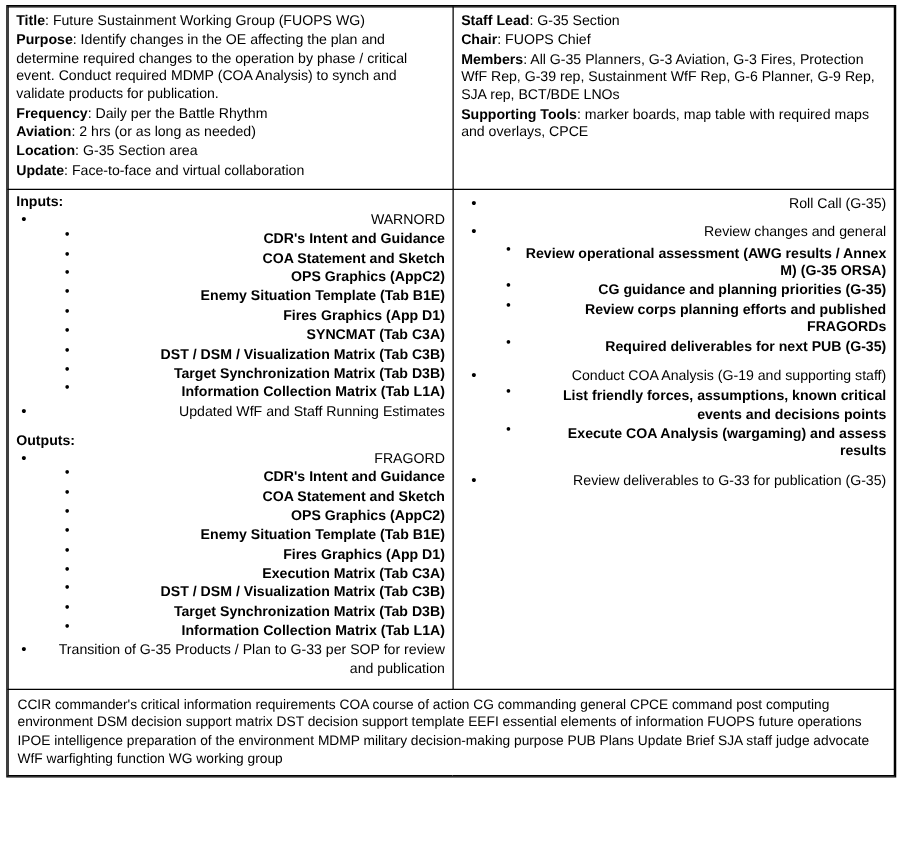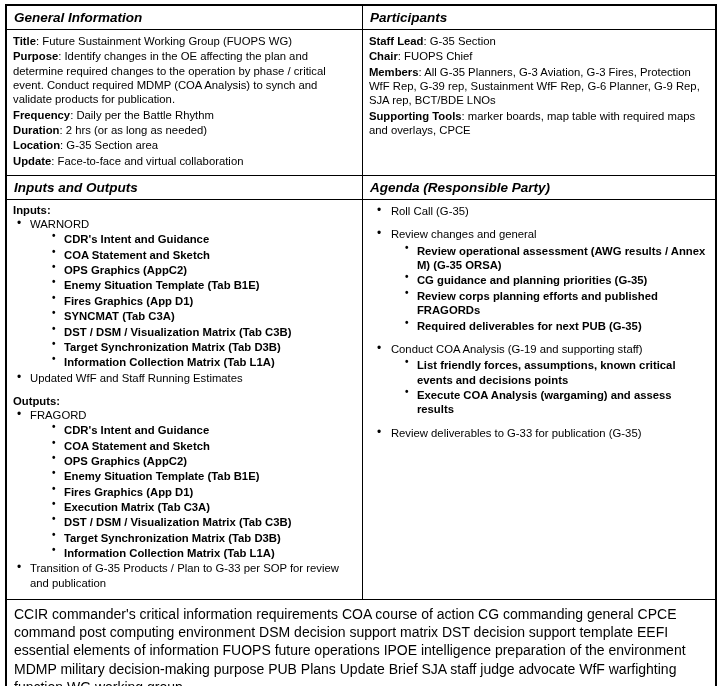--- a/index.html
+++ b/index.html
@@ -54,20 +54,21 @@
   
   ul {
     margin: 0;
     padding: 0;
     list-style: none;
   }
   li {
     position: relative;
     line-height: 1.27;
     margin: 0 0 1px 0;
+    text-align: right;
   }
   .lvl1 > li {
     padding-left: 17px;
     margin-bottom: 1px;
   }
   .lvl1 > li::before {
     content: "\2022";
     position: absolute;
     left: 4px;
     top: -1px;
@@ -110,73 +111,57 @@
   .io-head {
     font-weight: bold;
     margin: 0 0 1px 0;
   }
   .spacer {
     height: 9px;
   }
   .legend {
     padding: 5px 6px 6px 7px;
     line-height: 1.3;
-    font-size: 14px;
+    font-size: 11px;
   }
   .io-cell { padding-bottom: 8px; }
 </style>
 </head>
 <body>
 
 <div class="page">
   <table class="grid">
     <colgroup>
       <col style="width:50.2%">
       <col style="width:49.8%">
     </colgroup>
     <tbody>
 
-      <tr class="hdr-row">
-        <td>
-          <div class="sect-title">General Information</div>
-        </td>
-        <td>
-          <div class="sect-title">Participants</div>
-        </td>
-      </tr>
 
       <tr>
         <td>
           <div class="cell">
             <p class="line"><span class="lbl">Title</span><span>: Future Sustainment Working Group (FUOPS WG)</span></p>
             <p class="line"><span class="lbl">Purpose</span><span>: Identify changes in the OE affecting the plan and determine required changes to the operation by phase / critical event.  Conduct required MDMP (COA Analysis) to synch and validate products for publication.</span></p>
             <p class="line"><span class="lbl">Frequency</span><span>: Daily per the Battle Rhythm</span></p>
-            <p class="line"><span class="lbl">Duration</span><span>: 2 hrs (or as long as needed)</span></p>
+            <p class="line"><span class="lbl">Aviation</span><span>: 2 hrs (or as long as needed)</span></p>
             <p class="line"><span class="lbl">Location</span><span>: G-35 Section area</span></p>
             <p class="line"><span class="lbl">Update</span><span>: Face-to-face and virtual collaboration</span></p>
           </div>
         </td>
         <td>
           <div class="cell">
             <p class="line"><span class="lbl">Staff Lead</span><span>: G-35 Section</span></p>
             <p class="line"><span class="lbl">Chair</span><span>: FUOPS Chief</span></p>
             <p class="line"><span class="lbl">Members</span><span>: All G-35 Planners, G-3 Aviation, G-3 Fires, Protection WfF Rep, G-39 rep, Sustainment WfF Rep, G-6 Planner, G-9 Rep, SJA rep, BCT/BDE LNOs</span></p>
             <p class="line"><span class="lbl">Supporting Tools</span><span>: marker boards, map table with required maps and overlays, CPCE</span></p>
           </div>
         </td>
       </tr>
 
-      <tr class="hdr-row">
-        <td>
-          <div class="sect-title">Inputs and Outputs</div>
-        </td>
-        <td>
-          <div class="sect-title">Agenda (Responsible Party)</div>
-        </td>
-      </tr>
 
       <tr>
         <td>
           <div class="cell io-cell">
             <p class="io-head"><span>Inputs</span><span>:</span></p>
             <ul class="lvl1">
               <li>
                 <span>WARNORD</span>
                 <ul class="lvl2">
                   <li>CDR's Intent and Guidance</li>

